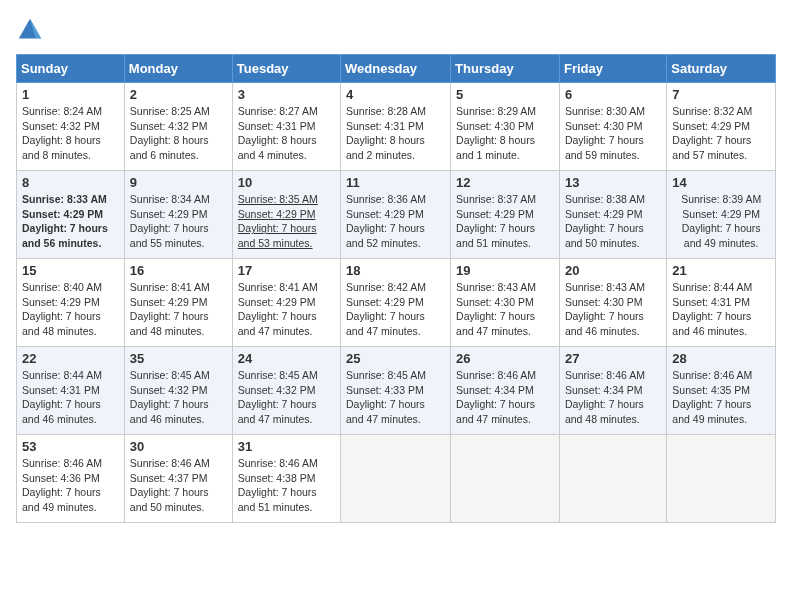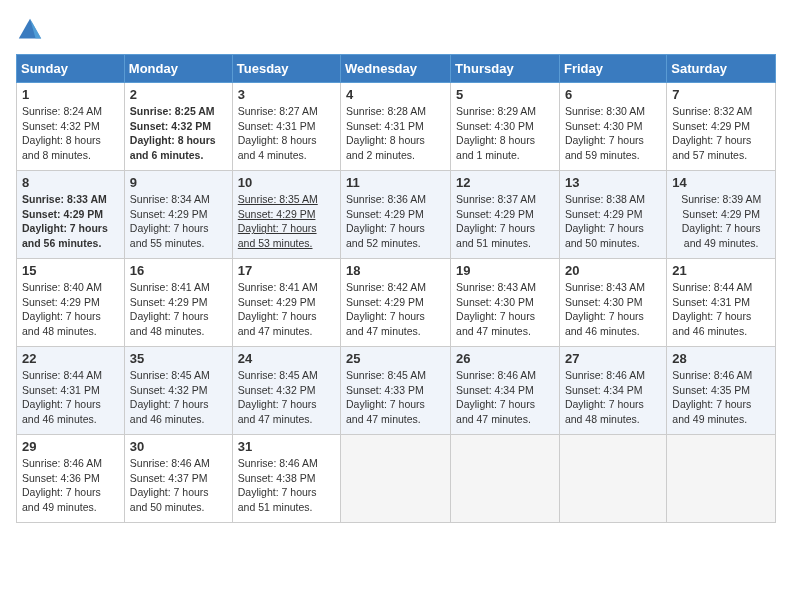--- a/index.html
+++ b/index.html
@@ -130,21 +130,21 @@
     <tr>
           <td>
             <span class="day-num">1</span>
             <div class="day-info" style="white-space: pre-line;">Sunrise: 8:24 AM
 Sunset: 4:32 PM
 Daylight: 8 hours
 and 8 minutes.</div>
           </td>
           <td>
             <span class="day-num">2</span>
-            <div class="day-info" style="white-space: pre-line; font-weight: bold;">Sunrise: 8:25 AM
+            <div class="day-info" style="white-space: pre-line;">Sunrise: 8:25 AM
 Sunset: 4:32 PM
 Daylight: 8 hours
 and 6 minutes.</div>
           </td>
           <td>
             <span class="day-num">3</span>
             <div class="day-info" style="white-space: pre-line;">Sunrise: 8:27 AM
 Sunset: 4:31 PM
 Daylight: 8 hours
 and 4 minutes.</div>
@@ -326,21 +326,21 @@
           <td>
             <span class="day-num">28</span>
             <div class="day-info" style="white-space: pre-line;">Sunrise: 8:46 AM
 Sunset: 4:35 PM
 Daylight: 7 hours
 and 49 minutes.</div>
           </td>
         </tr>
         <tr>
           <td>
-            <span class="day-num">29</span>
+            <span class="day-num">53</span>
             <div class="day-info" style="white-space: pre-line;">Sunrise: 8:46 AM
 Sunset: 4:36 PM
 Daylight: 7 hours
 and 49 minutes.</div>
           </td>
           <td>
             <span class="day-num">30</span>
             <div class="day-info" style="white-space: pre-line;">Sunrise: 8:46 AM
 Sunset: 4:37 PM
 Daylight: 7 hours

